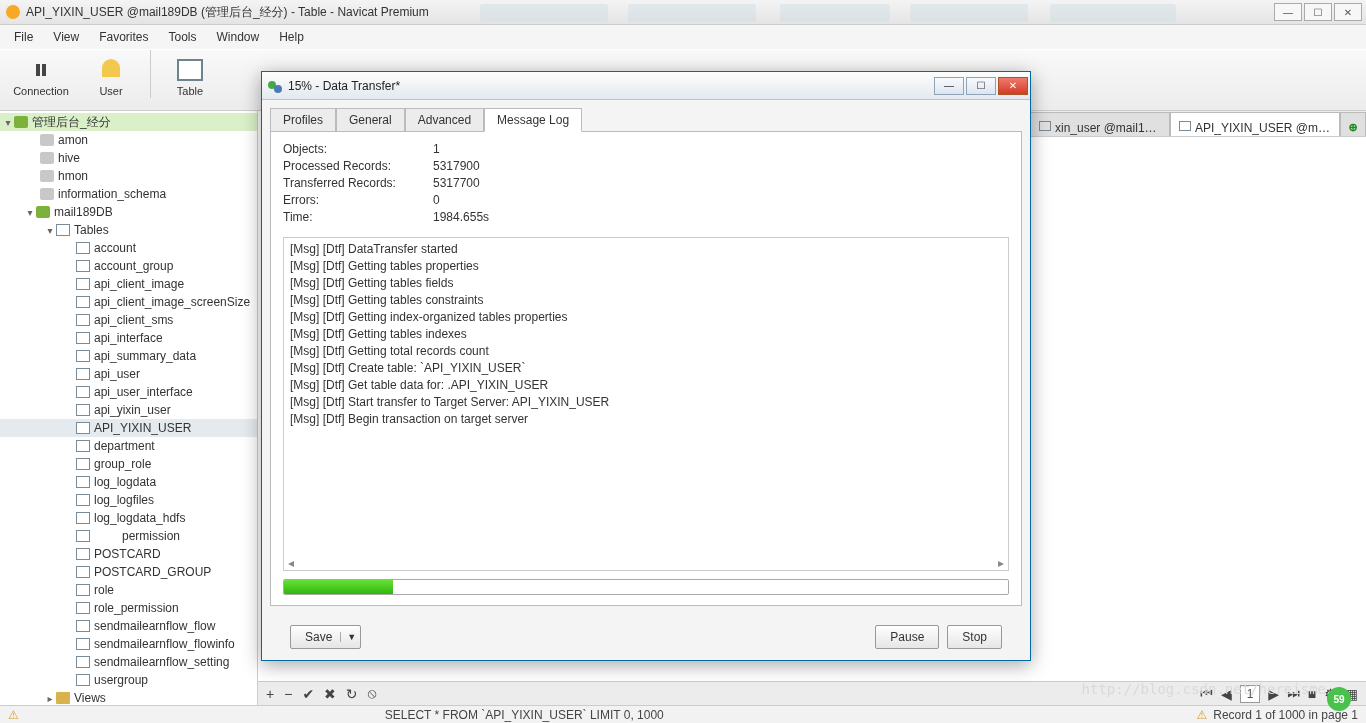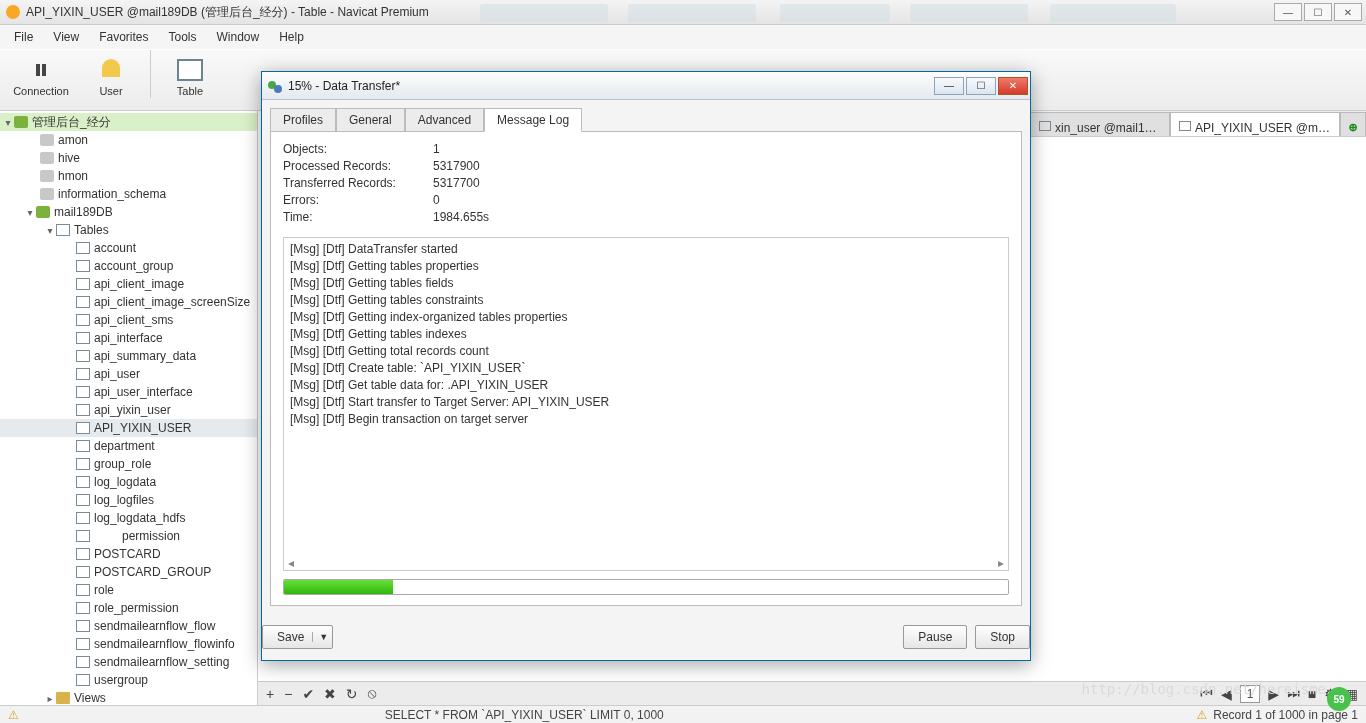--- a/index.html
+++ b/index.html
@@ -66,21 +66,21 @@
 .stats-row .k { width: 150px; color: #333; }
 .stats-row .v { color: #333; }
 
 .log-box { flex: 1; border: 1px solid #ccc; background: #fff; padding: 4px 6px; overflow: auto; position: relative; }
 .log-line { height: 17px; color: #333; white-space: nowrap; }
 .hscroll-bot { position: absolute; bottom:0; left:0; right:0; height:14px; display:flex; justify-content:space-between; color:#888; font-size:10px; padding:0 4px; }
 
 .progress { height: 16px; border: 1px solid #aaa; background: #fff; margin-top: 8px; border-radius: 2px; overflow: hidden; }
 .progress .fill { height: 100%; background: linear-gradient(#6adf3a, #2fb80c); }
 
-.dlg-footer { height: 46px; display: flex; align-items: center; padding: 0 0; gap: 8px; }
+.dlg-footer { height: 46px; display: flex; align-items: center; padding: 0 28px; gap: 8px; }
 .btn { height: 24px; border: 1px solid #999; background: linear-gradient(#fefefe,#e6e6e6); padding: 0 14px; display: flex; align-items: center; font-size: 12px; color: #333; border-radius: 2px; }
 .btn.split { padding-right: 4px; }
 .btn.split .arr { border-left: 1px solid #aaa; margin-left: 8px; padding-left: 6px; font-size: 9px; }
 .dlg-footer .spacer { flex: 1; }
 
 .bottom-toolbar { position: absolute; left: 258px; right: 0; bottom: 18px; height: 24px; background: #ececec; border-top: 1px solid #ccc; display: flex; align-items: center; padding: 0 8px; gap: 10px; color: #555; }
 .bottom-toolbar .sym { font-size: 14px; color: #444; }
 .bottom-toolbar .right { margin-left: auto; display: flex; align-items: center; gap: 8px; }
 .pagebox { border:1px solid #999; padding:0 6px; height:18px; display:flex; align-items:center; background:#fff; }
 

